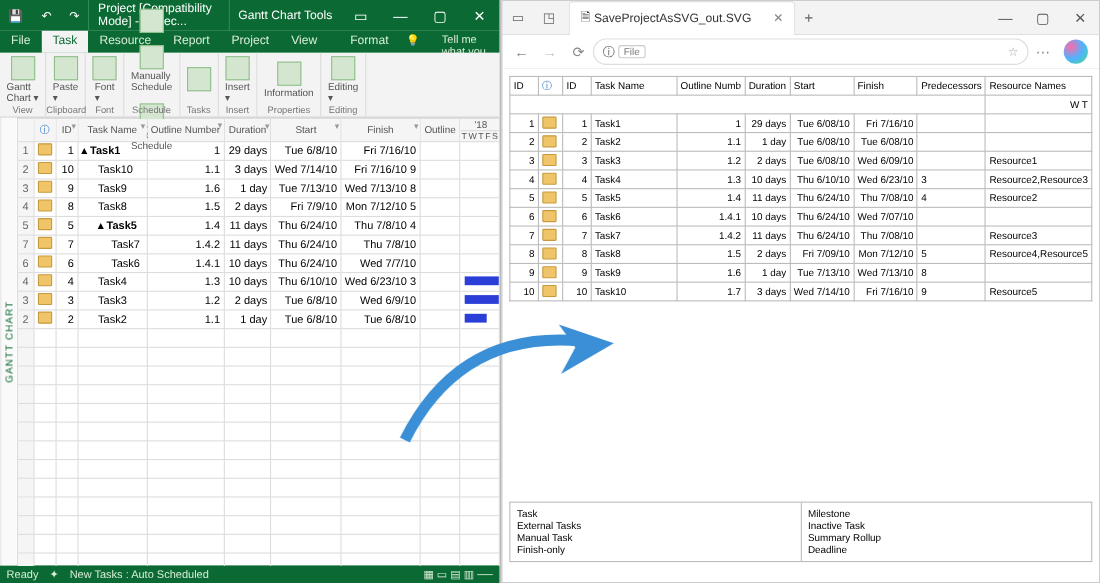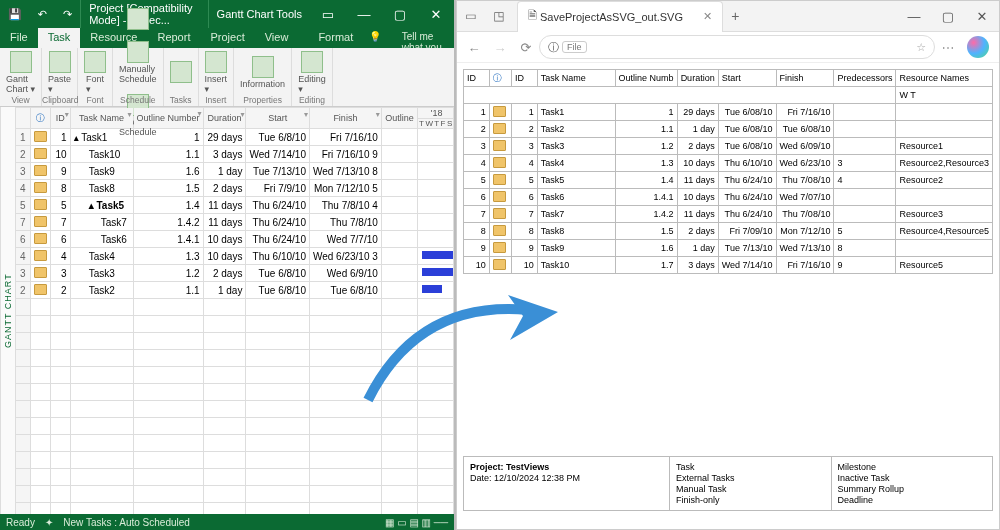--- a/index.html
+++ b/index.html
@@ -161,21 +161,21 @@
                     <span>S</span>
                   </div>
             </th>
           </tr>
         </thead>
         <tbody id="msrows">
               <tr>
                 <td class="rownum">1</td>
                 <td class="iconcell"><span class="folder"></span></td>
                 <td class="r">1</td>
-                <td style=";font-weight:normal">▴ Task1</td>
+                <td style=";font-weight:bold">▴ Task1</td>
                 <td class="r">1</td>
                 <td class="r">29 days</td>
                 <td class="r">Tue 6/8/10</td>
                 <td class="r">Fri 7/16/10</td>
                 <td></td>
                 <td class="ganttarea"></td>
               </tr>
               <tr>
                 <td class="rownum">2</td>
                 <td class="iconcell"><span class="folder"></span></td>
@@ -497,21 +497,21 @@
               <th style="width: 80px;">Task Name</th>
               <th>Outline Numb</th>
               <th>Duration</th>
               <th>Start</th>
               <th>Finish</th>
               <th>Predecessors</th>
               <th>Resource Names</th>
             </tr>
         <tr>
               <th colspan="9"></th>
-              <th style="">W T</th>
+              <th style="text-align:right">W T</th>
             </tr>
       </thead>
       <tbody id="svgrows">
             <tr>
               <td class="r">1</td>
               <td><span class="folder"></span></td>
               <td class="r">1</td>
               <td>Task1</td>
               <td class="r">1</td>
               <td class="r">29 days</td>
@@ -624,24 +624,20 @@
               <td class="r">1.7</td>
               <td class="r">3 days</td>
               <td class="r">Wed 7/14/10</td>
               <td class="r">Fri 7/16/10</td>
               <td>9</td>
               <td>Resource5</td>
             </tr>
           </tbody>
     </table>
     <div class="legend">
-      <div class="col" style="flex:1.3">
-        <div class="row" style="font-weight:bold">Project: TestViews</div>
-        <div class="row">Date: 12/10/2024 12:38 PM</div>
-      </div>
       <div class="col" id="lc1">
             <div class="row">Task</div>
             <div class="row">External Tasks</div>
             <div class="row">Manual Task</div>
             <div class="row">Finish-only</div>
           </div>
       <div class="col" id="lc3">
             <div class="row">Milestone</div>
             <div class="row">Inactive Task</div>
             <div class="row">Summary Rollup</div>

